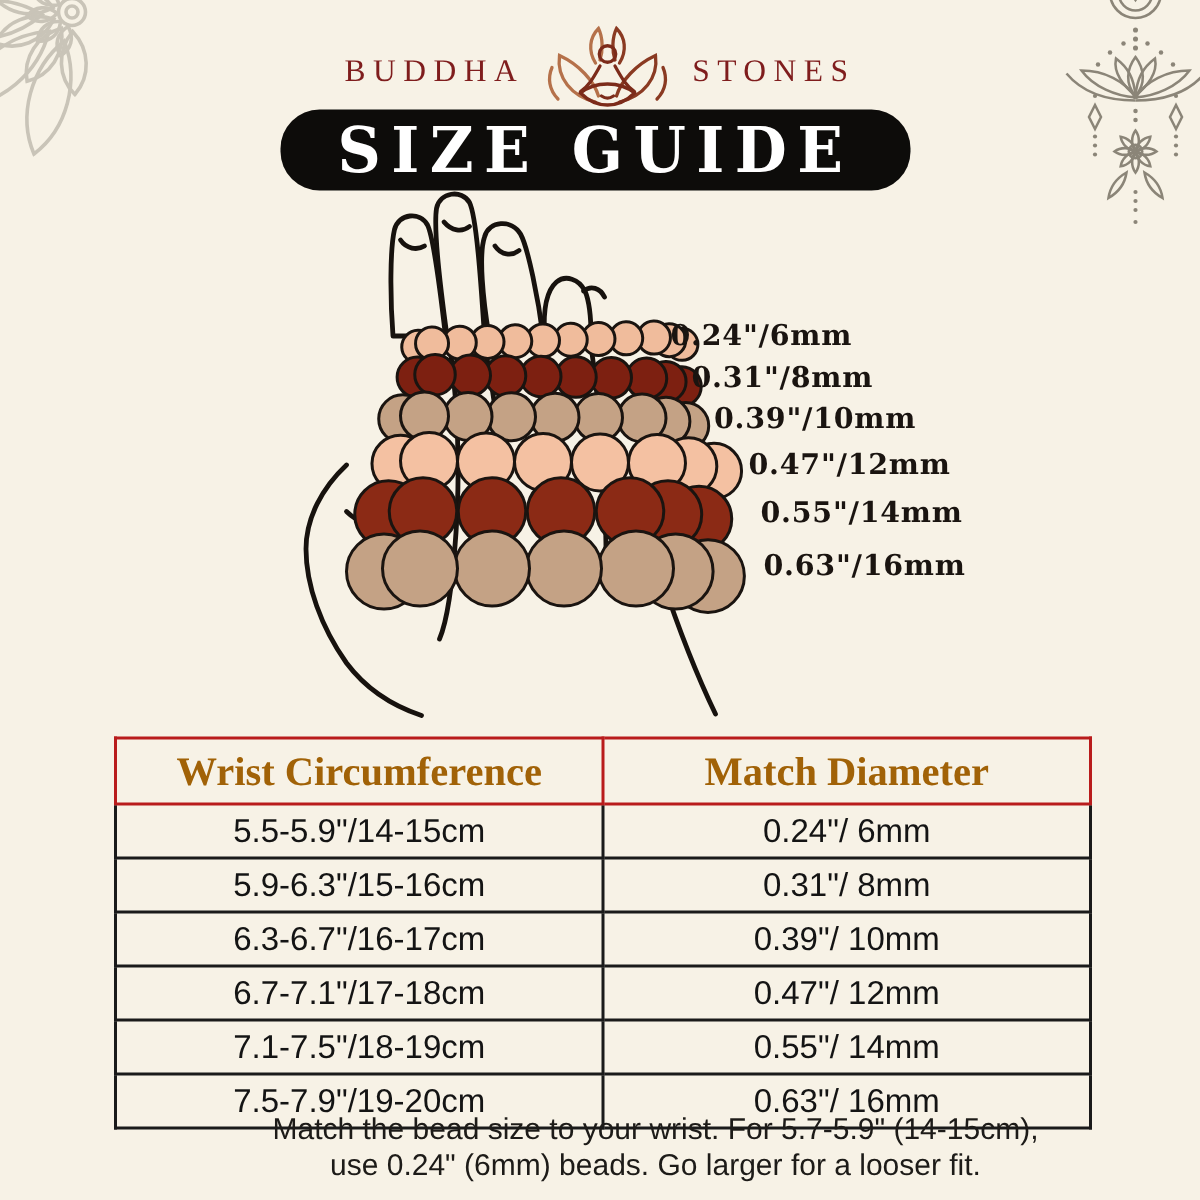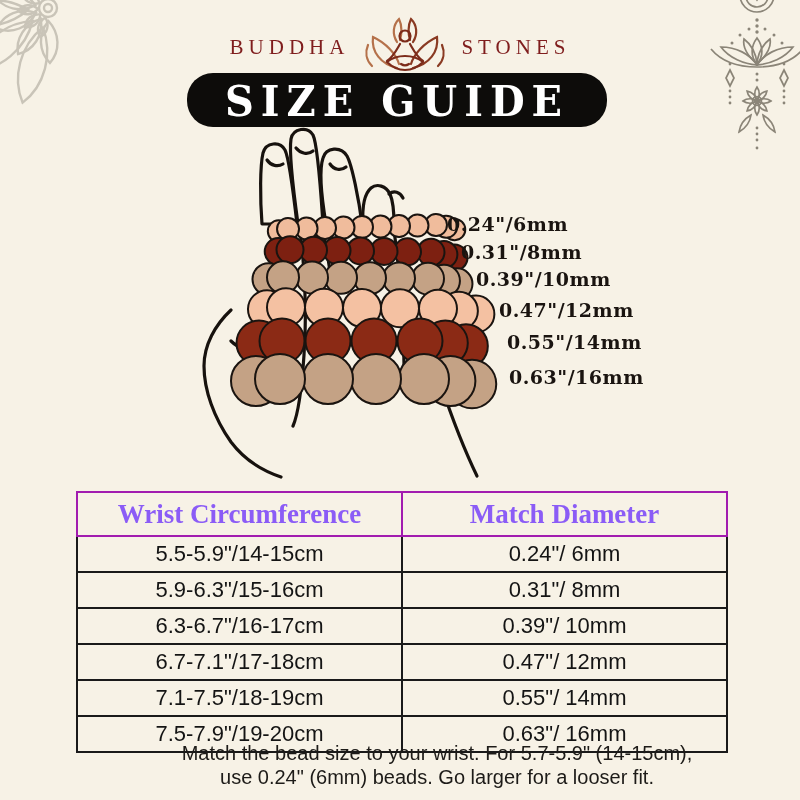--- a/index.html
+++ b/index.html
@@ -41,23 +41,23 @@
     font-family:"DejaVu Serif","Liberation Serif",serif;
     font-size:19px;font-weight:600;color:#1a1410;letter-spacing:0.5px;
     white-space:nowrap;
   }
   
   .size-table{
     position:absolute;left:76px;top:491px;width:652px;
     border-collapse:collapse;table-layout:fixed;
   }
   .size-table th{
-    border:2px solid #a21caf;height:40px;
+    border:2px solid #b91c1c;height:40px;
     font-family:"Liberation Serif",serif;font-size:27px;font-weight:600;
-    color:#8b5cf6;text-align:center;vertical-align:middle;
+    color:#a16207;text-align:center;vertical-align:middle;
   }
   .size-table td{
     border:2px solid #1a1a1a;height:32px;
     font-family:"Liberation Sans",sans-serif;font-size:22px;
     color:#141414;text-align:center;vertical-align:middle;
   }
   
   .footer{
     position:absolute;left:0;top:741px;width:800px;
     text-align:center;

